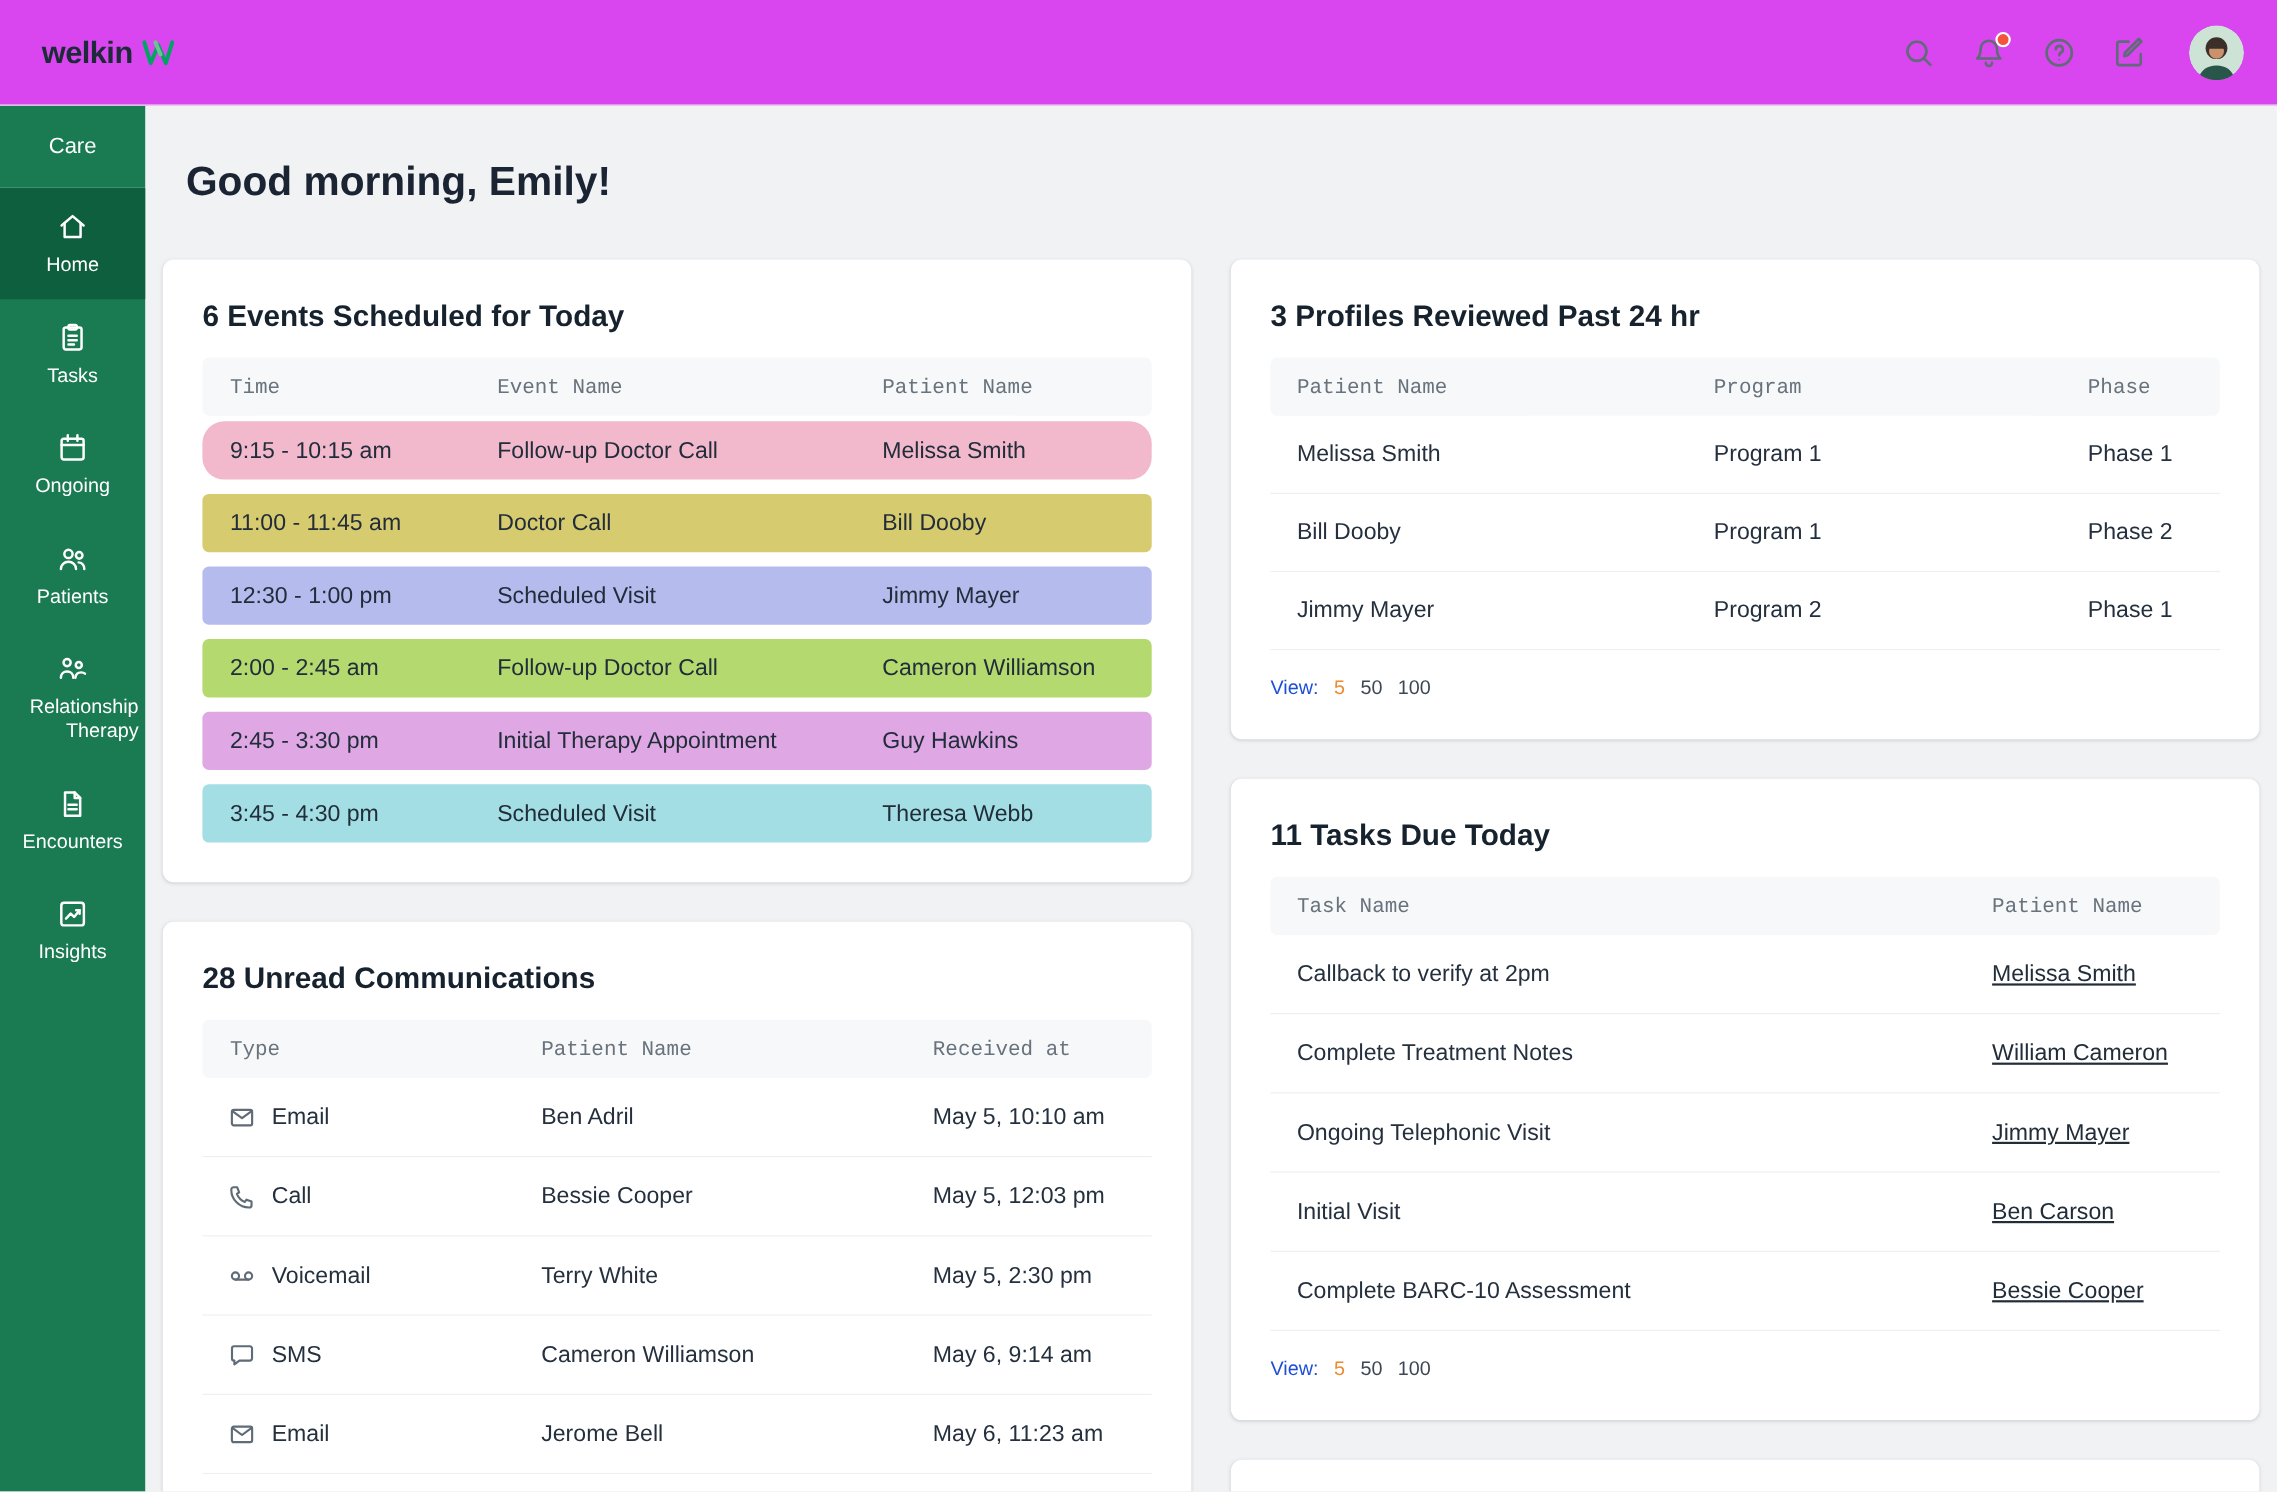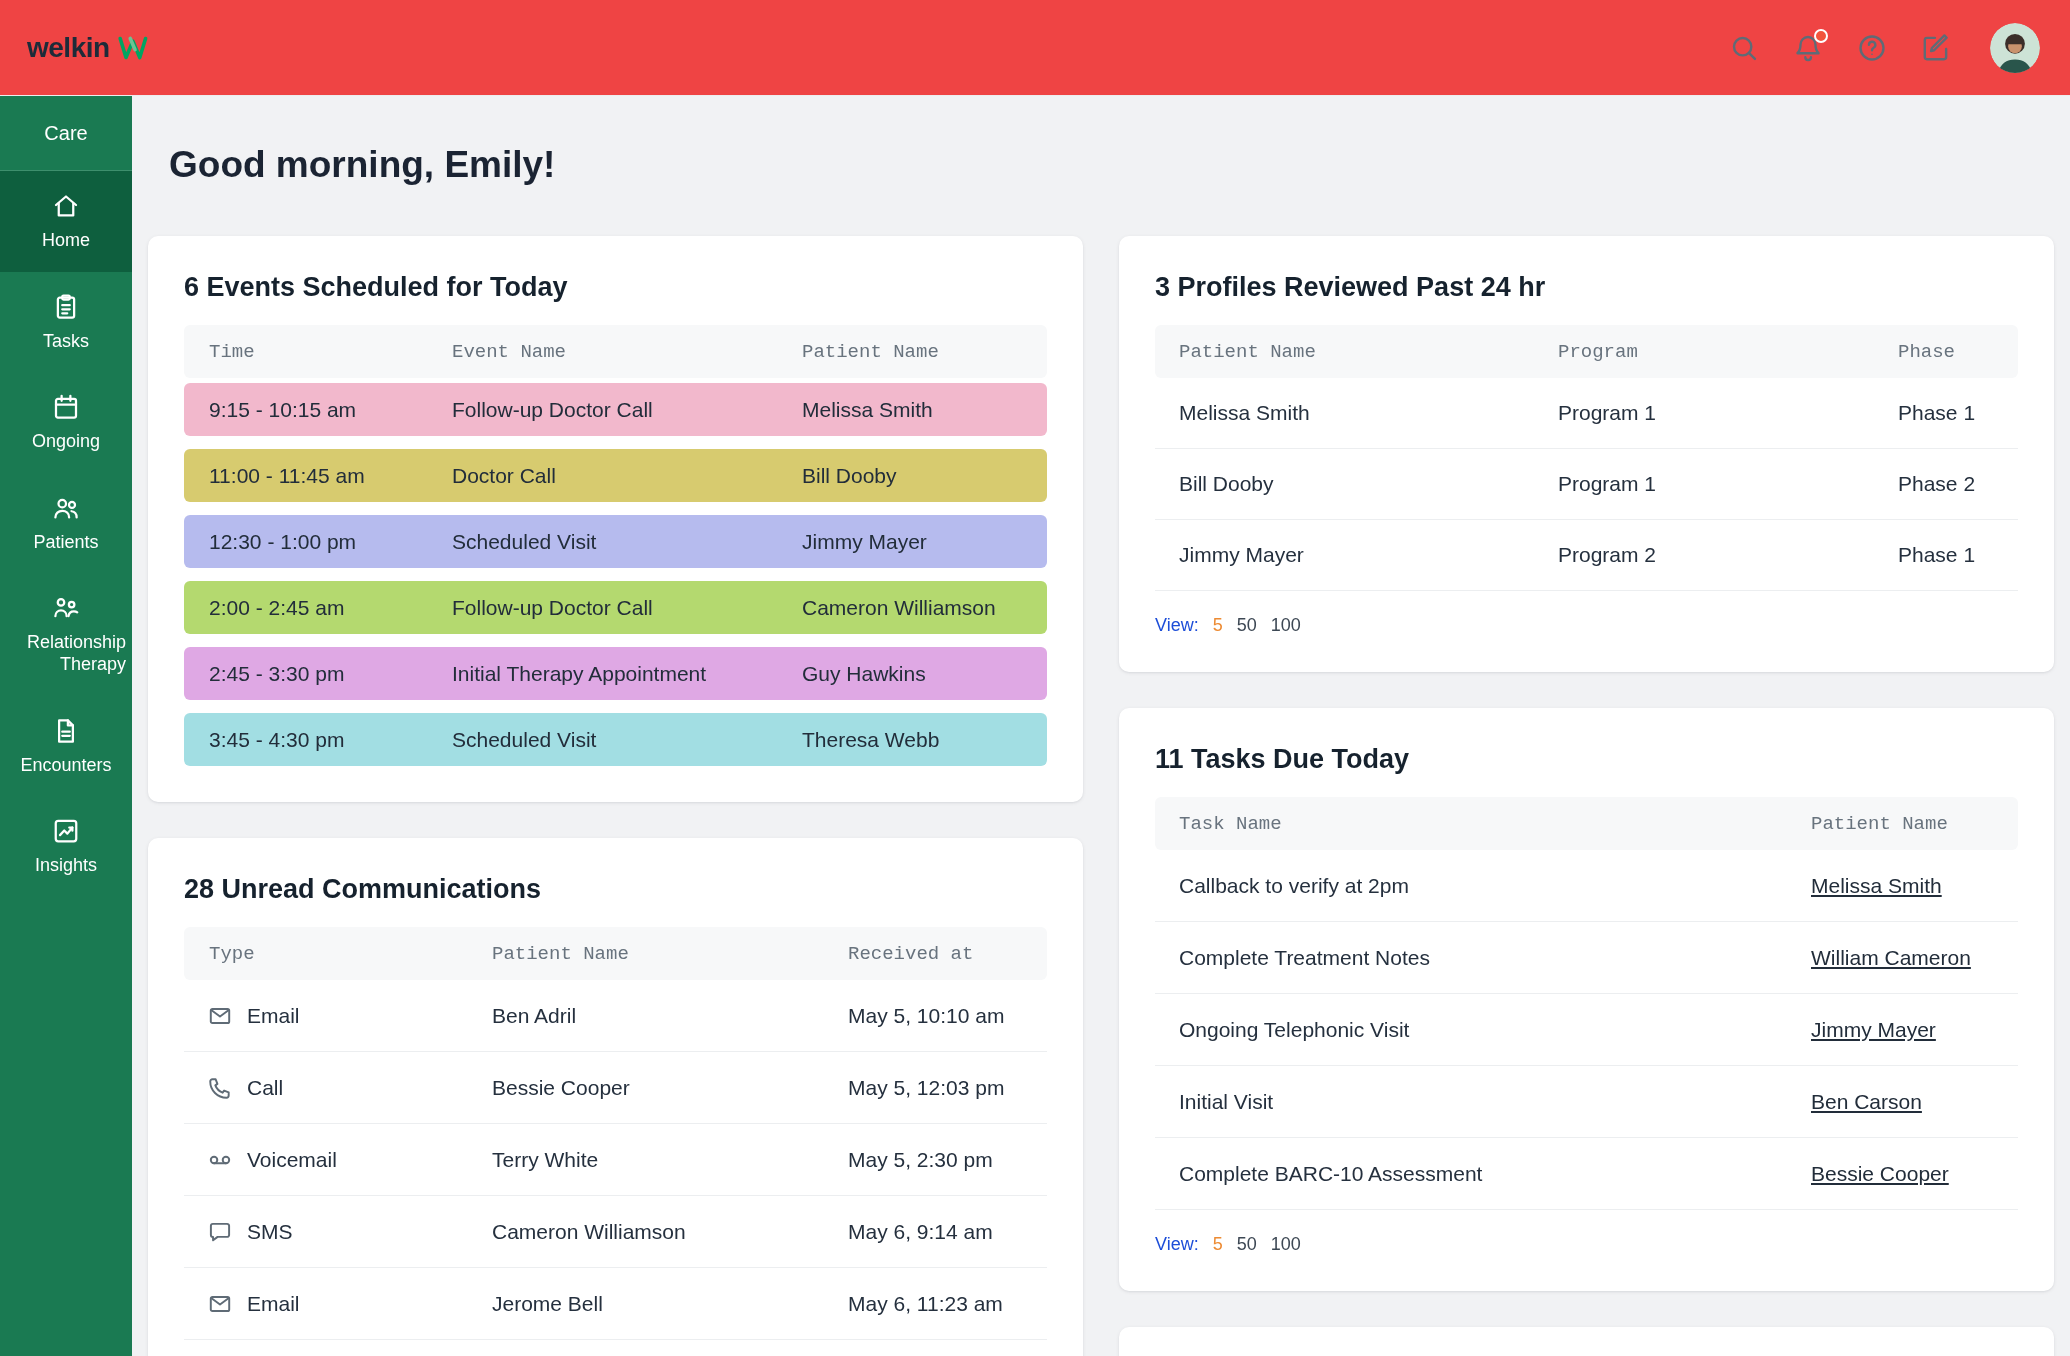--- a/index.html
+++ b/index.html
@@ -3,22 +3,22 @@
 <meta charset="utf-8">
 <style>
   * { margin:0; padding:0; box-sizing:border-box; }
   html,body { width:2070px; height:1356px; overflow:hidden; }
   body {
     font-family:"Liberation Sans","DejaVu Sans",sans-serif;
     background:#f1f2f4; color:#25303e;
   }
   
   .topbar {
-    height:96px; background:#ef4444; display:flex; align-items:center;
-    justify-content:space-between; padding:0 30px 0 27px;
+    height:96px; background:#d946ef; display:flex; align-items:center;
+    justify-content:space-between; padding:0 30px 0 38px;
     border-bottom:1px solid #ededee; position:relative; z-index:2;gap:40px;
   }
   .logo { display:flex; align-items:center; gap:7px; }
   .logo-text { font-size:28px; font-weight:700; color:#1d2b39; letter-spacing:-0.5px; }
   .logo-mark { width:36px; height:28px; display:block; }
   .header-actions { display:flex; align-items:center; gap:28px; }
   .icon-btn {
     width:36px; height:36px; border:none; background:none; color:#5f6b76;
     cursor:pointer; position:relative; padding:0; display:flex; align-items:center; justify-content:center;
   }
@@ -232,21 +232,21 @@
 
       <div class="col">
         <section class="card">
           <h2 class="card-title">6 Events Scheduled for Today</h2>
           <div class="thead evt-cols">
             <span>Time</span>
             <span>Event Name</span>
             <span>Patient Name</span>
           </div>
           <div id="event-rows">
-              <div class="evt-row" style="background: rgb(242, 184, 204);">
+              <div class="evt-row" style="background: rgb(242, 184, 204); border-radius: 20px;">
                 <span class="evt-cell">9:15 - 10:15 am</span>
                 <span class="evt-cell">Follow-up Doctor Call</span>
                 <span class="evt-cell">Melissa Smith</span>
               </div>
               <div class="evt-row" style="background: rgb(215, 203, 111);">
                 <span class="evt-cell">11:00 - 11:45 am</span>
                 <span class="evt-cell">Doctor Call</span>
                 <span class="evt-cell">Bill Dooby</span>
               </div>
               <div class="evt-row" style="background: rgb(182, 187, 238);">

